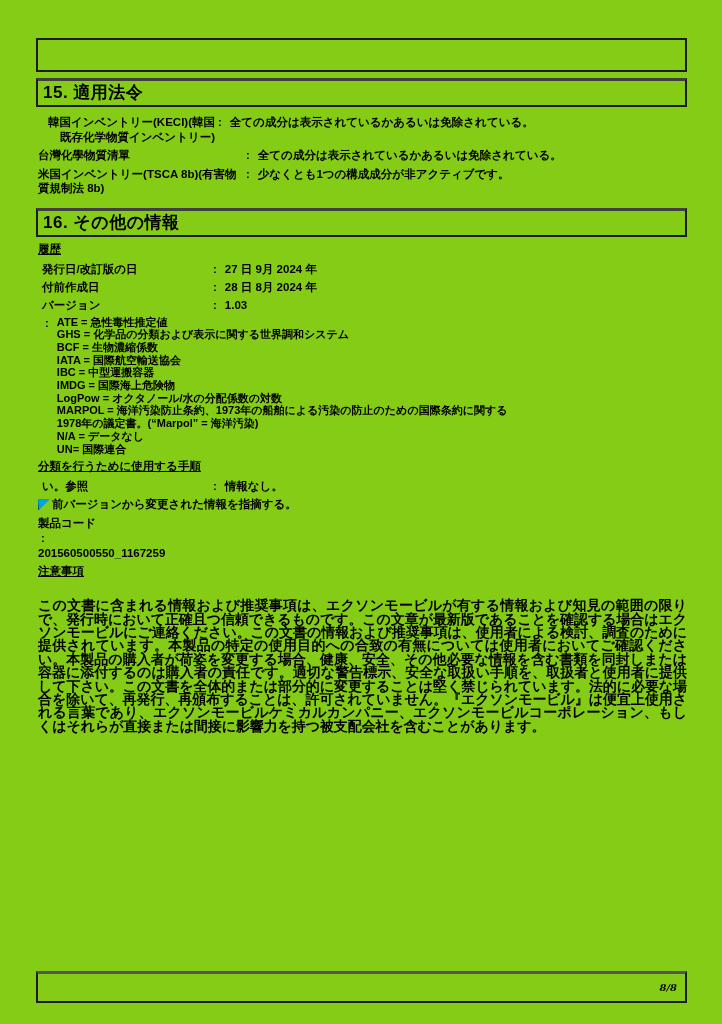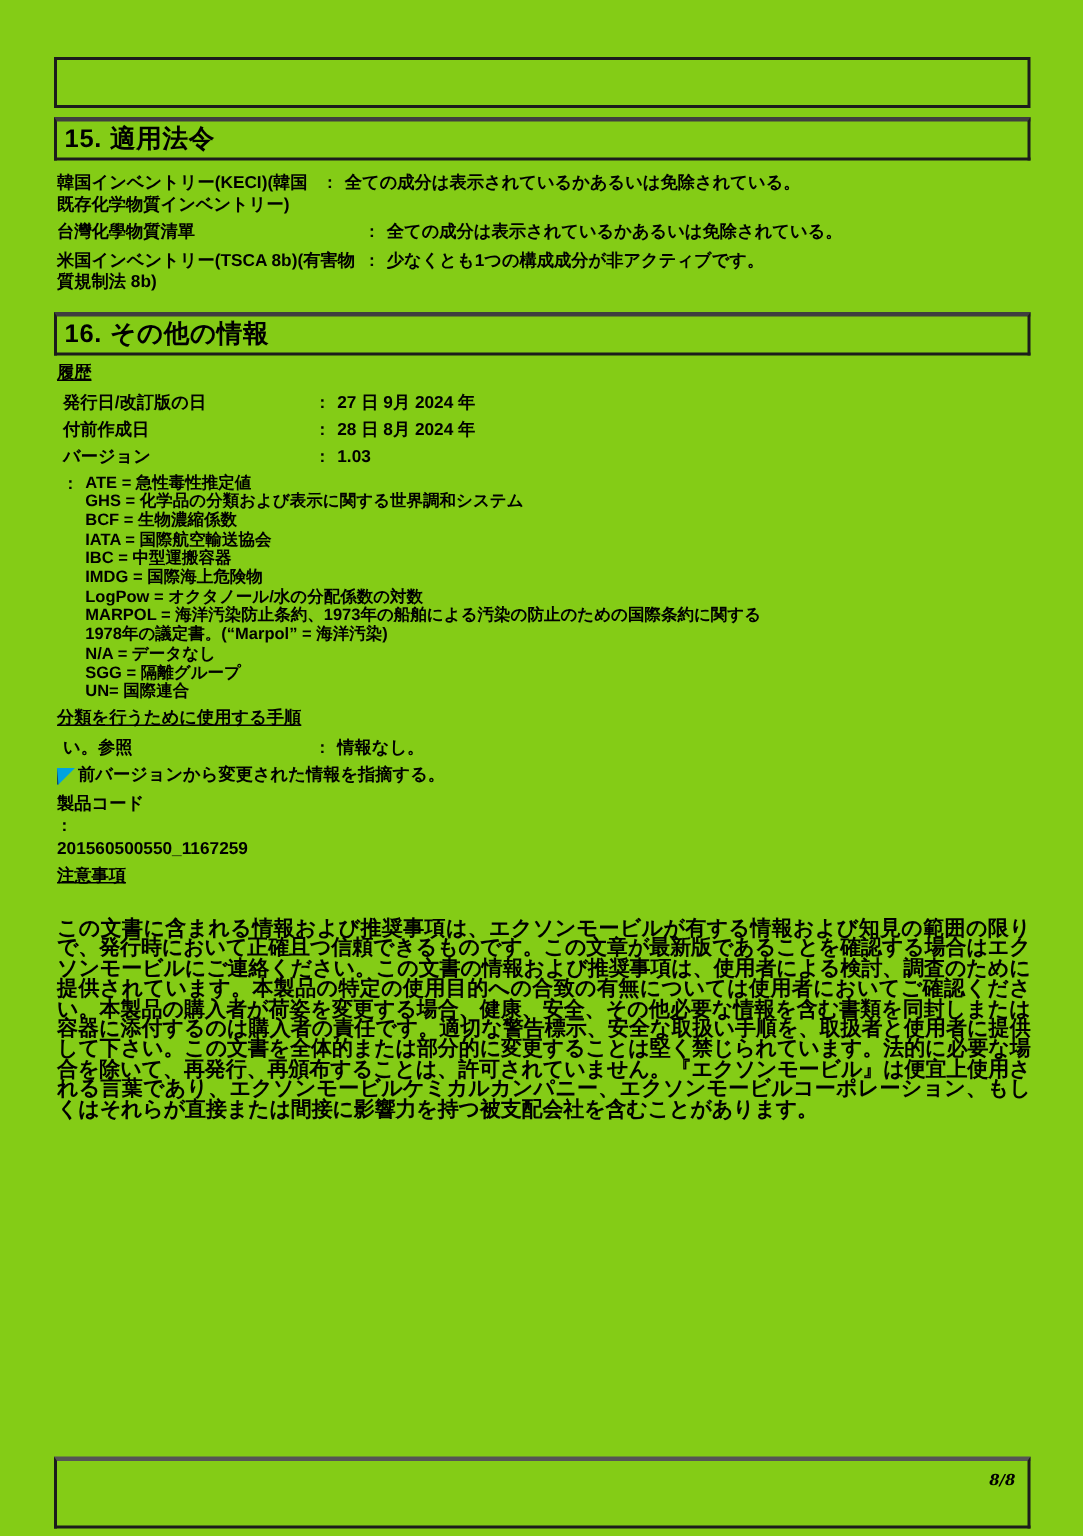--- a/index.html
+++ b/index.html
@@ -25,21 +25,21 @@
     border: 2px solid #1c1c1c;
     border-top: 3px solid #3f3f3f;
     font-size: 17px;
     line-height: 22px;
     padding: 1px 5px 1px 5px;
     letter-spacing: 0.5px;
   }
   .s15-rows { padding: 8px 0 0 2px; font-size: 11.5px; }
   .row { display: flex; margin-bottom: 4px; line-height: 14.5px; }
   .row .lbl { flex: 0 0 auto; }
-  .lbl-w1 { width: 177px; }
+  .lbl-w1 { width: 177px; text-align: right; }
   .lbl-w2 { width: 205px; }
   .row .colon { flex: 0 0 auto; padding: 0 8px 0 3px; }
   .row .val { flex: 1 1 auto; }
   .s16-body { padding: 5px 0 0 2px; font-size: 11.5px; }
   .u-head {
     font-size: 11.5px;
     text-decoration: underline;
     line-height: 15px;
     margin-bottom: 5px;
   }
@@ -60,21 +60,21 @@
   .notice-head { margin-top: 3px; margin-bottom: 20px; }
   .notice-text {
     font-size: 14px;
     line-height: 13.4px;
     text-align: justify;
     letter-spacing: -0.1px;
   }
   .footer-box {
     position: absolute;
     left: 36px; right: 35px; top: 971px;
-    height: 48px;
+    height: 32px;
     border: 2px solid #1c1c1c;
     border-top: 3px solid #555;
     text-align: right;
     padding: 3px 8px 0 0;
   }
   .page-num {
     font-family: "DejaVu Serif", "Liberation Serif", serif;
     font-style: italic;
     font-weight: bold;
     font-size: 10px;
@@ -132,21 +132,20 @@
       <div class="val">
         <div class="abbr-item">ATE = 急性毒性推定値</div>
         <div class="abbr-item">GHS = 化学品の分類および表示に関する世界調和システム</div>
         <div class="abbr-item">BCF = 生物濃縮係数</div>
         <div class="abbr-item">IATA = 国際航空輸送協会</div>
         <div class="abbr-item">IBC = 中型運搬容器</div>
         <div class="abbr-item">IMDG = 国際海上危険物</div>
         <div class="abbr-item">LogPow = オクタノール/水の分配係数の対数</div>
         <div class="abbr-item">MARPOL = 海洋汚染防止条約、1973年の船舶による汚染の防止のための国際条約に関する 1978年の議定書。(“Marpol” = 海洋汚染)</div>
         <div class="abbr-item">N/A = データなし</div>
-        <div class="abbr-item">SGG = 隔離グループ</div>
         <div class="abbr-item">UN= 国際連合</div>
       </div>
     </div>
 
     <div class="u-head" style="margin-top:4px;">分類を行うために使用する手順</div>
 
     <div class="f-row">
       <div class="lbl">い。参照</div>
       <div class="colon">:</div>
       <div class="val">情報なし。</div>

